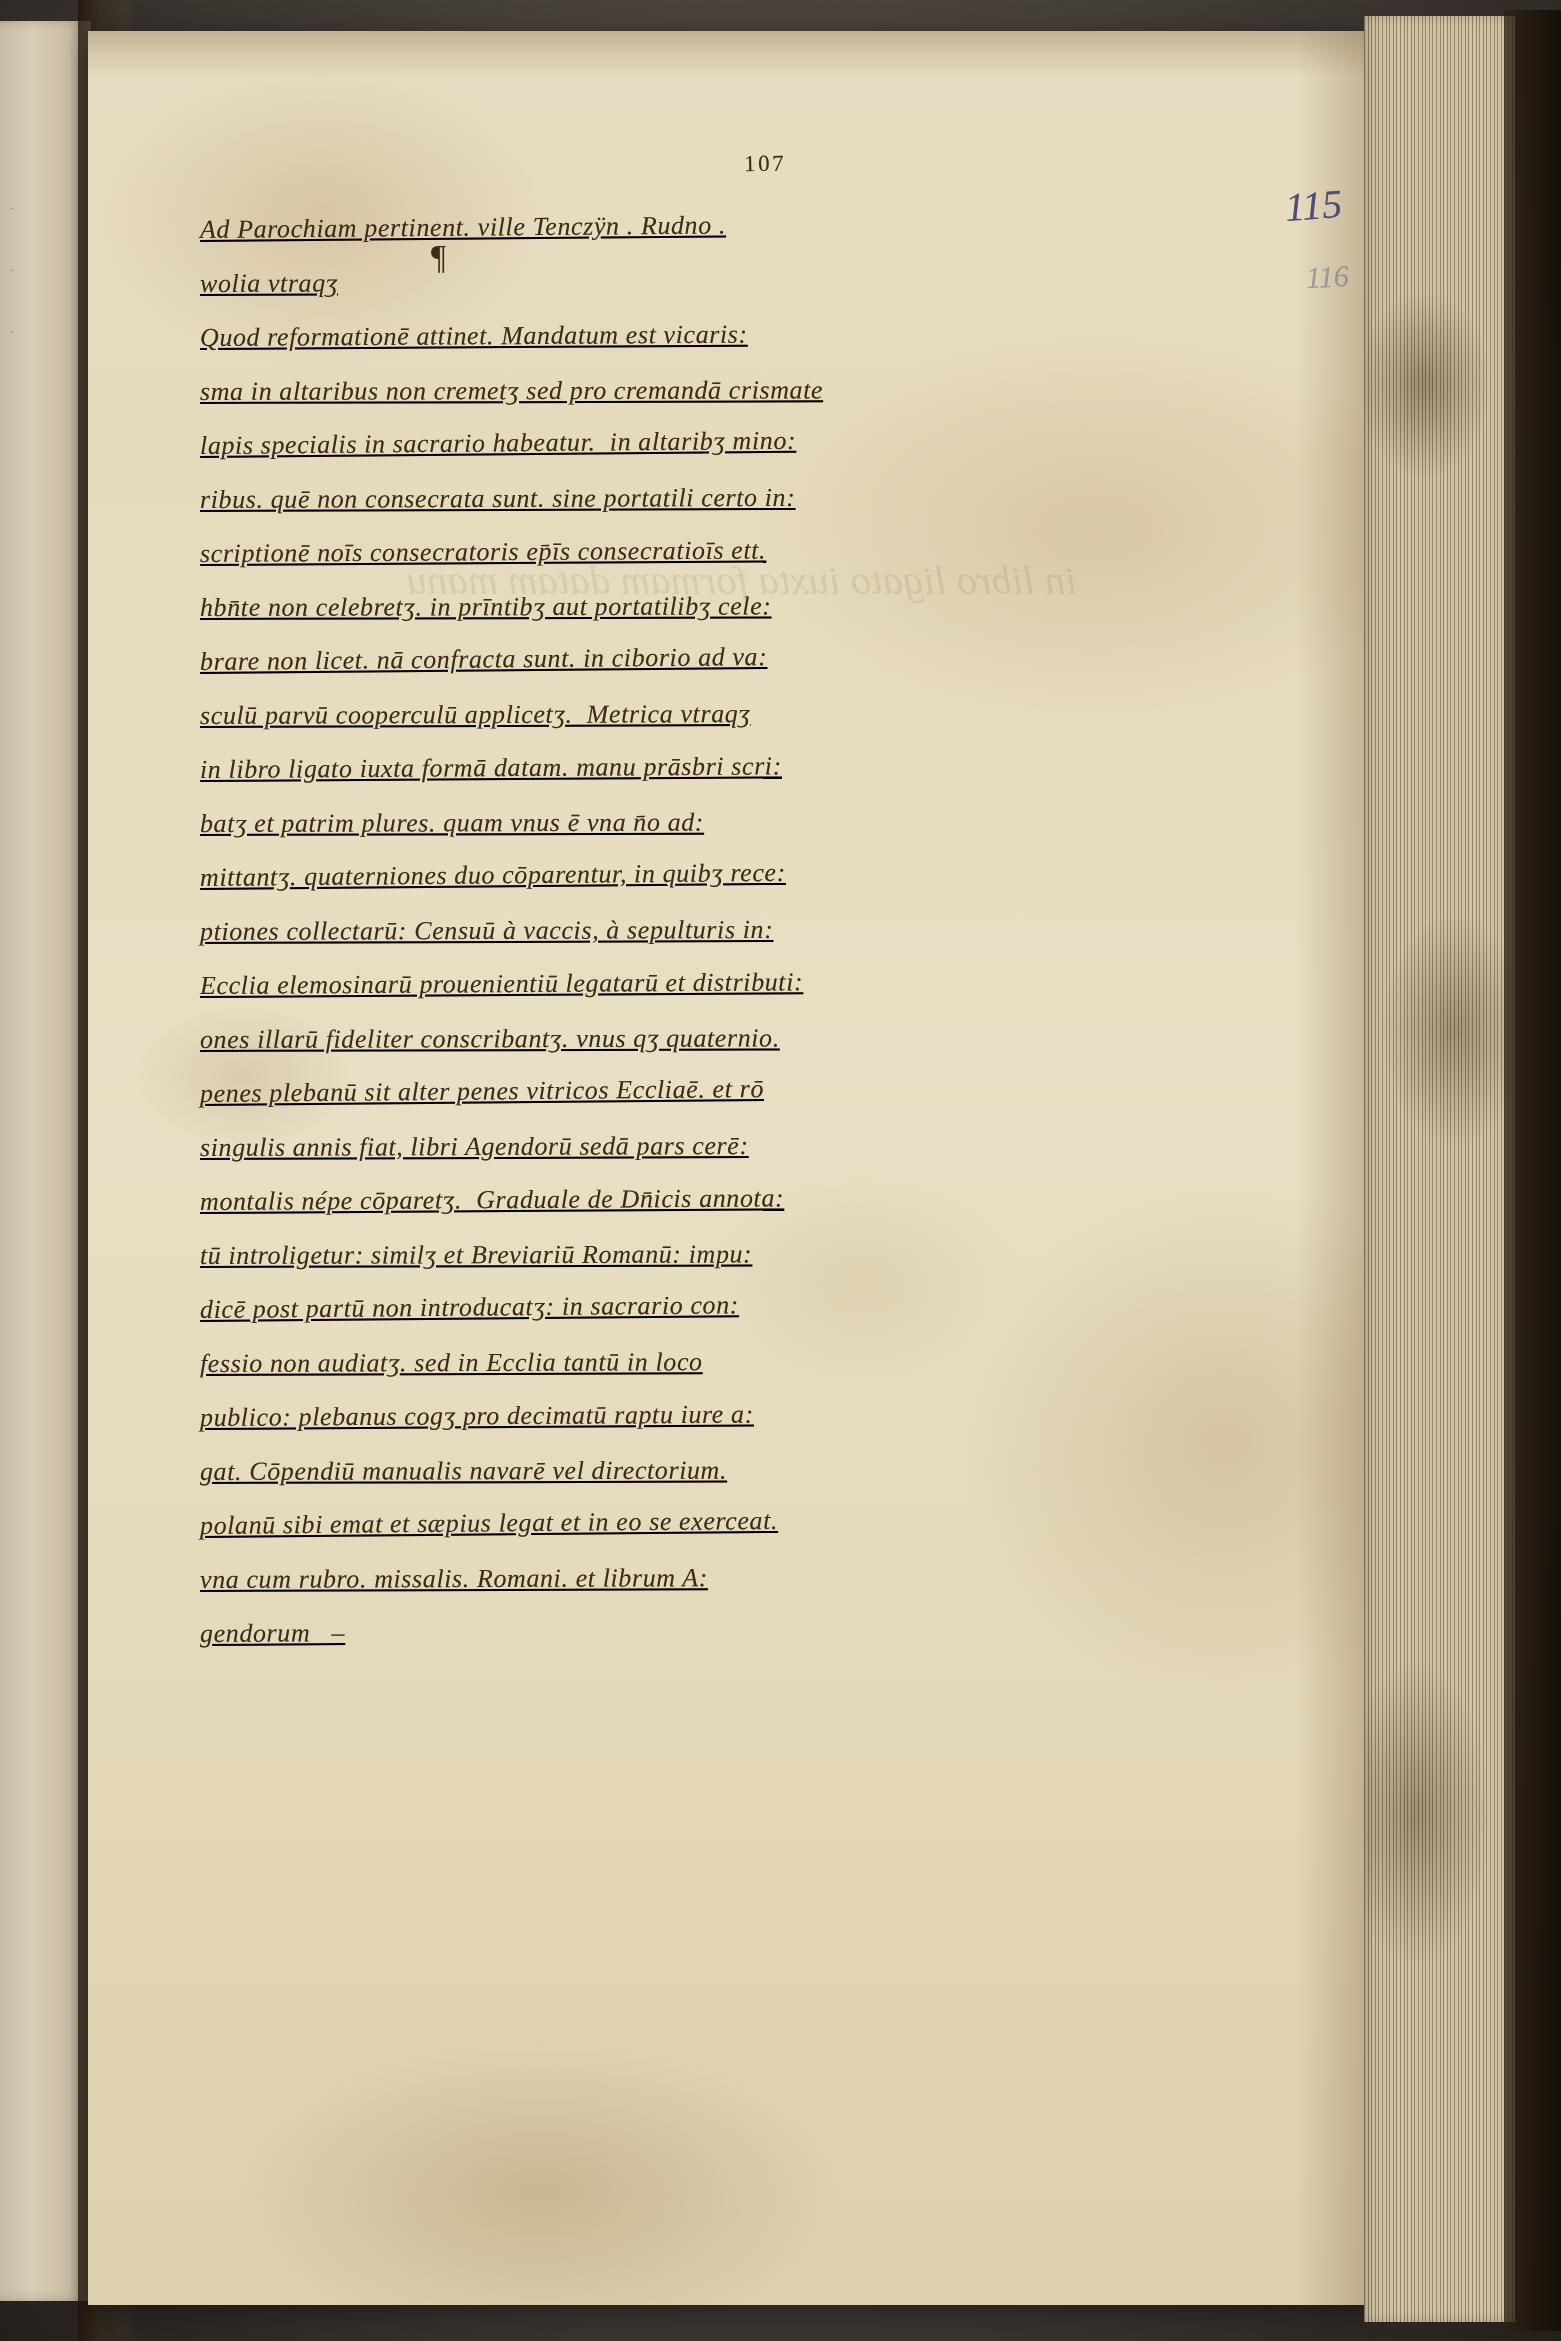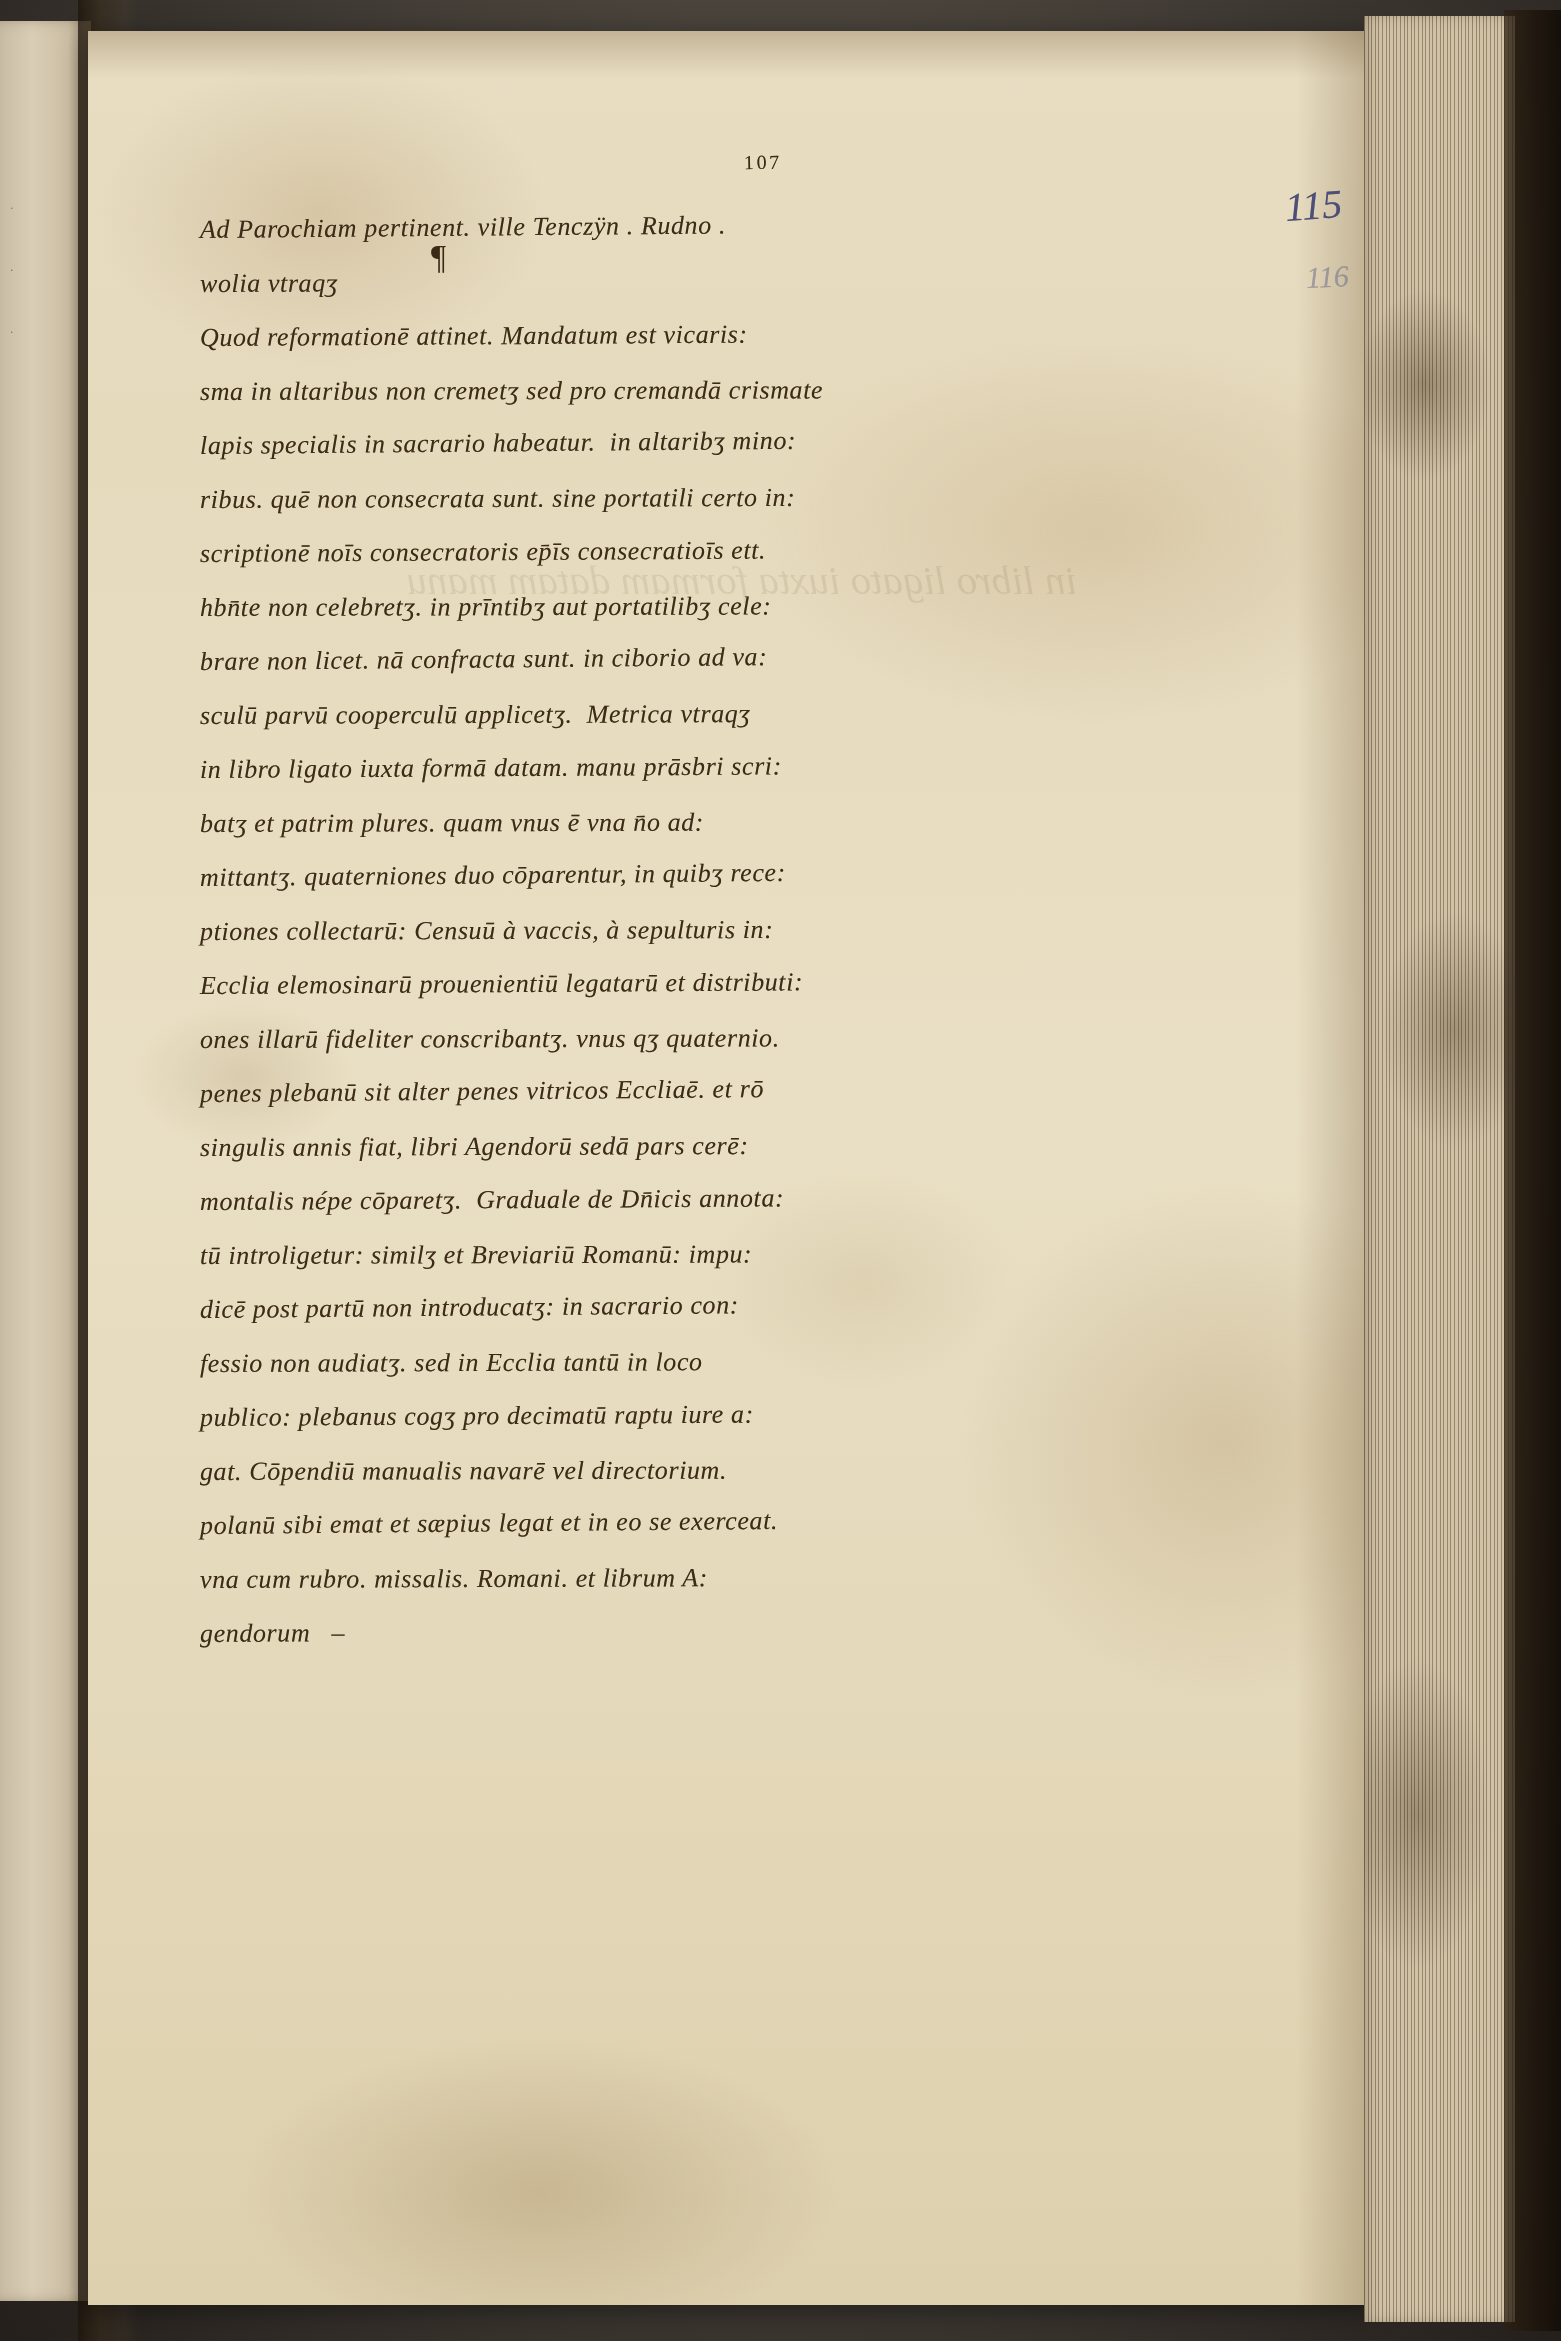--- a/index.html
+++ b/index.html
@@ -171,21 +171,21 @@
     font-family: "Liberation Serif", serif;
     font-style: italic;
     white-space: pre;
     text-shadow: 0 0 0.5px rgba(58,42,23,.35);
   }
 
   .folio-center {
     position: absolute;
     left: 656px;
     top: 120px;
-    font-size: 20px;
+    font-size: 23px;
     letter-spacing: 2.6px;
     color: #3b2b18;
     font-style: normal;
     font-family: "Liberation Serif", serif;
     transform: rotate(-1deg);
   }
   .folio-right {
     position: absolute;
     left: 1197px;
     top: 151px;
@@ -206,20 +206,21 @@
     font-style: italic;
     transform: rotate(-3deg);
   }
 
   
   .body-block {
     position: absolute;
     left: 112px;
     top: 172px;
     width: 1135px;
+    text-decoration: underline;
   }
   .line {
     display: block;
     font-size: 26px;
     line-height: 54px;
     letter-spacing: 0.6px;
     color: #3c2b17;
     white-space: pre;
     transform-origin: left center;
   }

